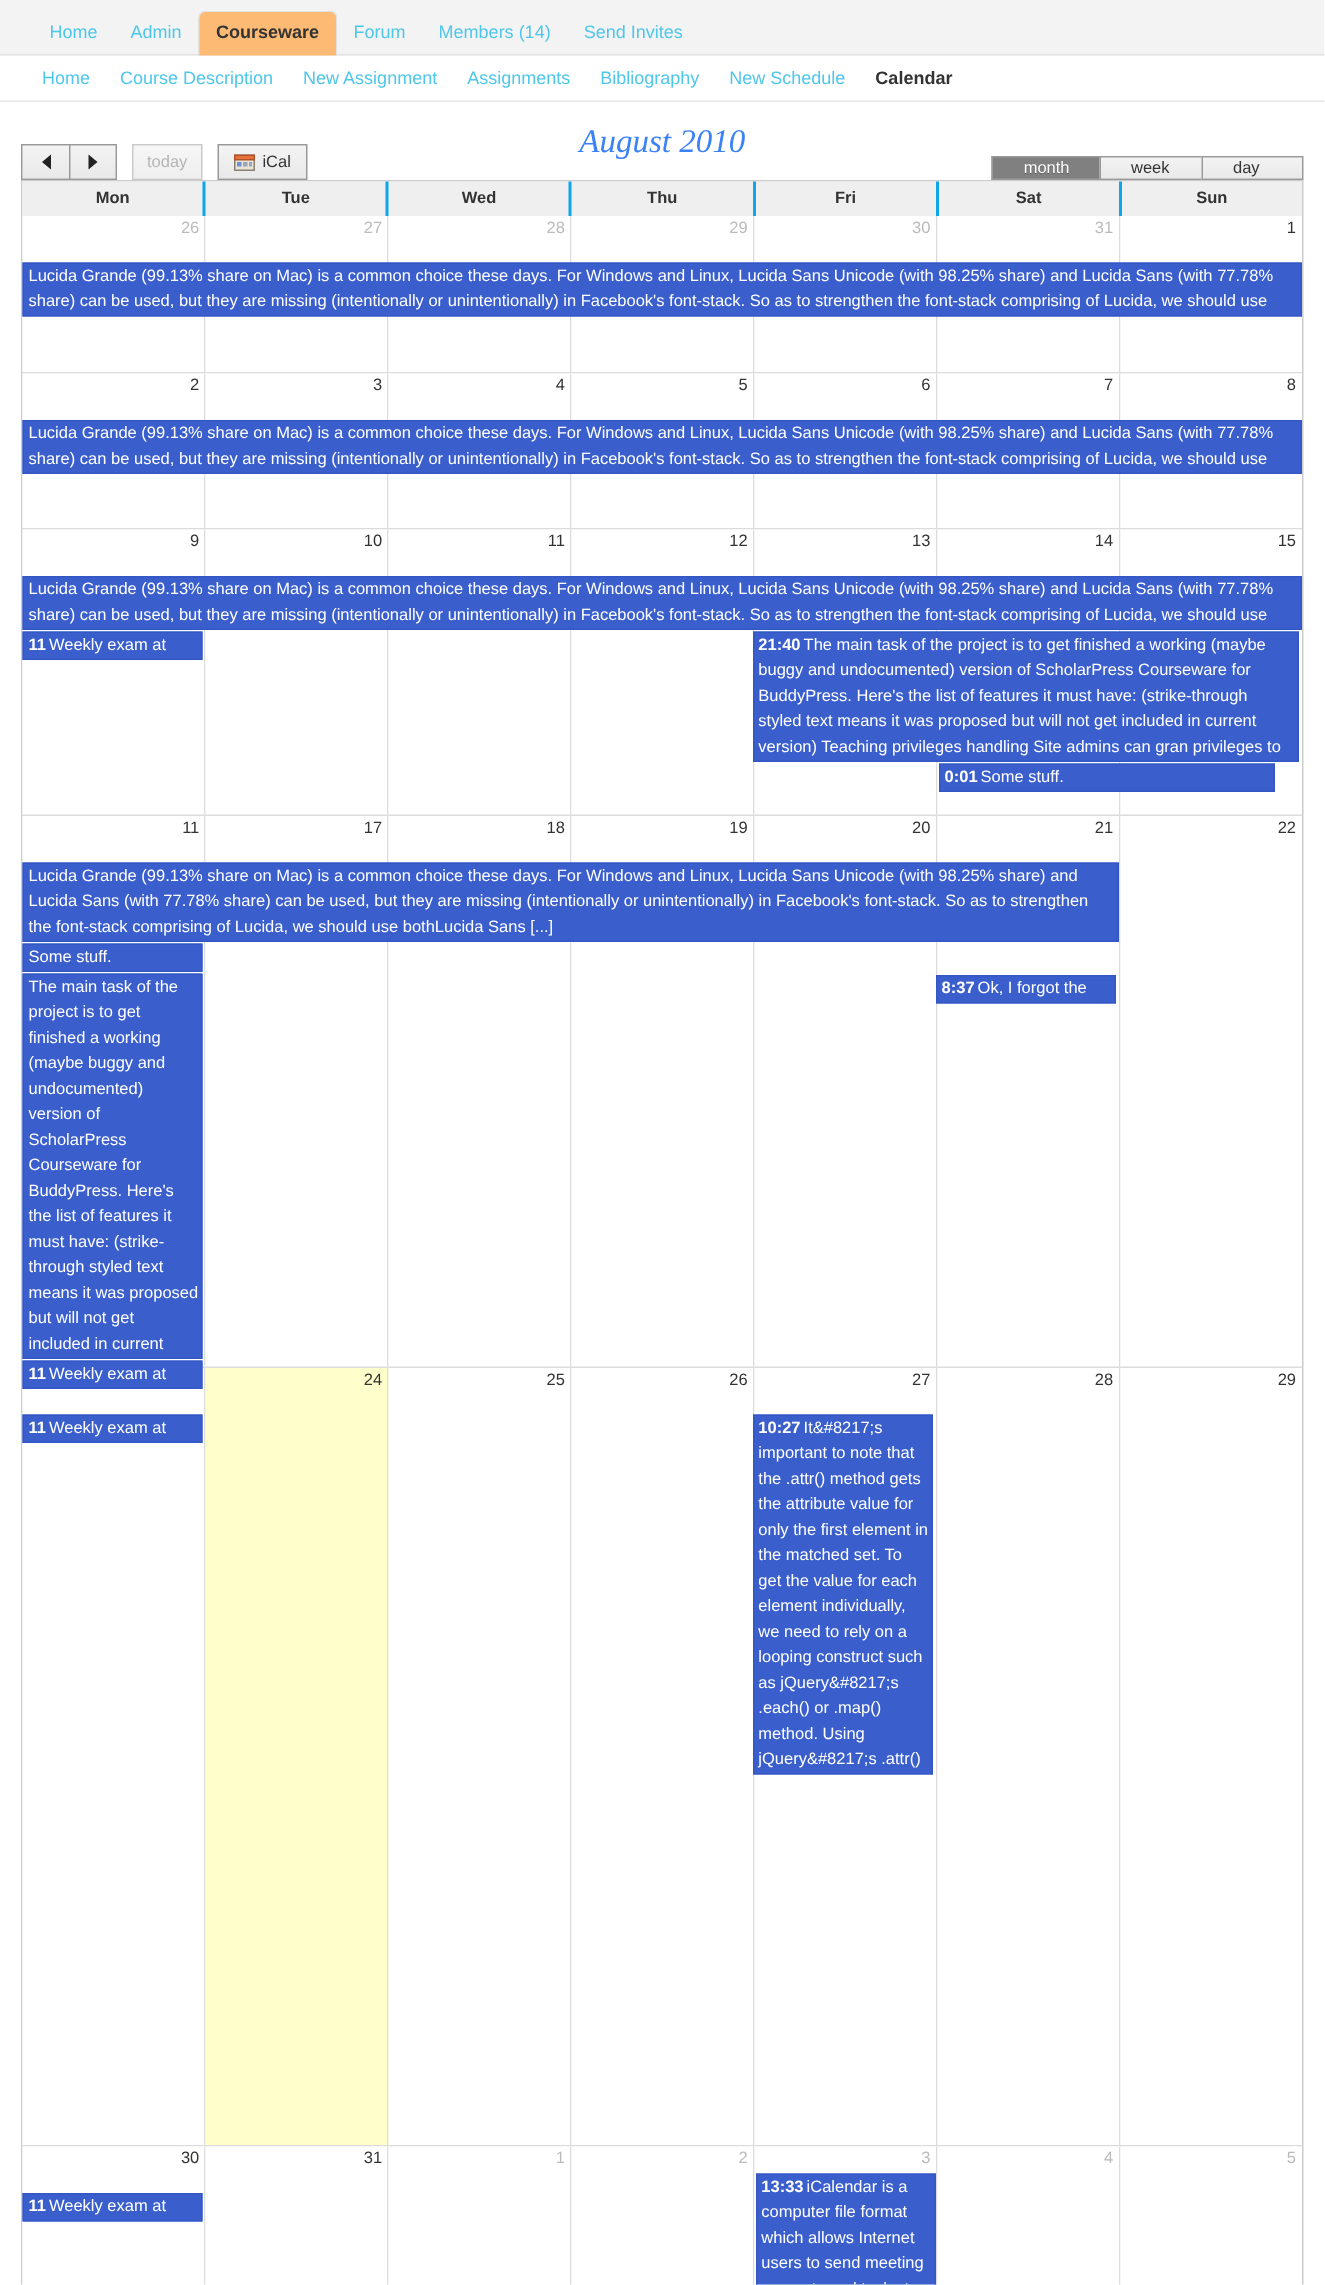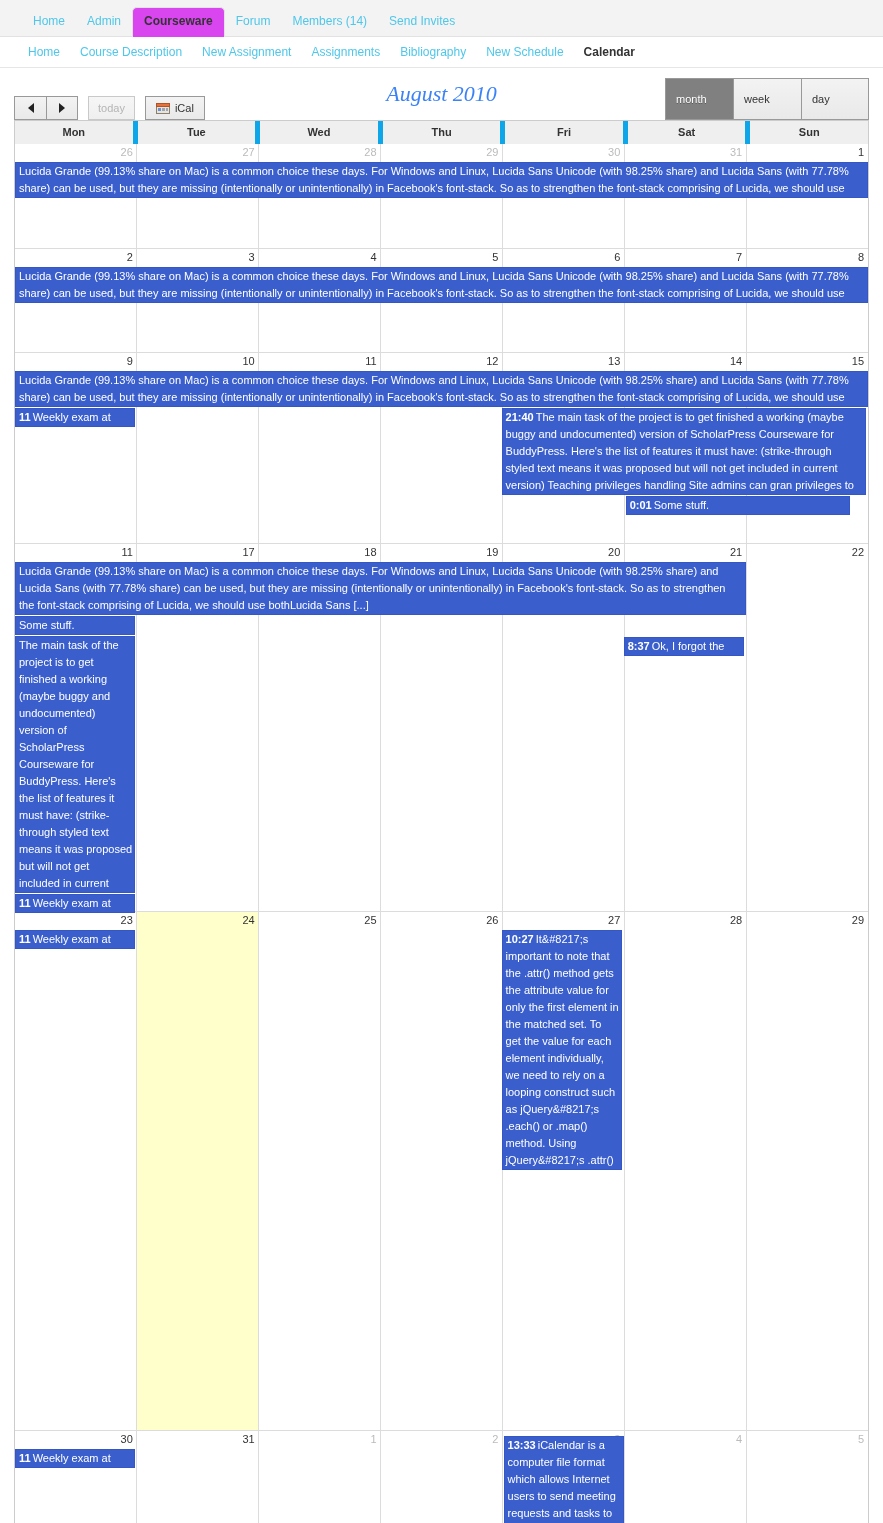--- a/index.html
+++ b/index.html
@@ -22,21 +22,21 @@
   }
   .topbar-item {
     font-size: 12px;
     color: #4ec7ea;
     padding: 6px 11px 8px 11px;
     line-height: 14px;
     cursor: pointer;
     white-space: nowrap;
   }
   .topbar-item.active {
-    background: #d946ef;
+    background: #fdba74;
     color: #333333;
     font-weight: bold;
     border-radius: 5px 5px 0 0;
     padding-bottom: 9px;
     margin-bottom: -1px;
     border: 1px solid #e2e2e2;
     border-bottom: none;
     text-align: center;
   }
 
@@ -90,48 +90,48 @@
   .ical-icon { width: 14px; height: 14px; position: relative; display: inline-block; }
 
   .fc-title {
     position: absolute; left: 0; right: 0; top: 0; bottom: 0;
     display: flex; align-items: center; justify-content: center;
     font-size: 22px; font-style: italic; color: #3b82f6;
     font-family: "Liberation Serif", serif;
     pointer-events: none;
   }
   .fc-header-right { margin-left: auto; display: flex; }
-  .fc-header-right .btn { height: 42px; padding: 0 10px; min-width: 68px; justify-content: flex-start; }
+  .fc-header-right .btn { height: 16px; padding: 0 20px; min-width: 68px; justify-content: flex-start; }
   .fc-header-right .btn.on {
     background: #808080; color: #ffffff; text-shadow: 0 1px 0 rgba(0,0,0,.3);
   }
 
   
   .fc-grid { border: 1px solid #cccccc; border-top: 1px solid #cccccc; }
   .fc-head-row { display: flex; background: #efefef; }
   .fc-head-cell {
     flex: 1 1 0; text-align: center;
     font-size: 11px; color: #333333; font-weight: bold;
     padding: 5px 0 6px 0;
-    border-right: 5px solid #0ea5e9;
+    border-right: 2px solid #0ea5e9;
   }
   .fc-head-cell:last-child { border-right: none; }
 
   .fc-week { position: relative; border-top: 1px solid #dcdcdc; }
   .fc-week:first-of-type { border-top: none; }
   .fc-bg { display: flex; position: absolute; inset: 0; }
   .fc-bg-cell { flex: 1 1 0; border-right: 1px solid #dcdcdc; background: #ffffff; }
   .fc-bg-cell:last-child { border-right: none; }
   .fc-bg-cell.today { background: #ffffcc; }
 
   .fc-numbers { display: flex; position: relative; z-index: 2; }
   .fc-num {
     flex: 1 1 0; text-align: right;
     font-size: 11px; color: #333333;
-    padding: 2px 4px 3px 0;
+    padding: 2px 4px 16px 0;
   }
   .fc-num.other { color: #bbbbbb; }
 
   .fc-events { position: relative; z-index: 3; padding-bottom: 2px; }
   .fc-row-seg { display: flex; margin-top: 1px; }
   .fc-spacer { flex-grow: 0; flex-shrink: 0; }
   .ev {
     background: #3a5fcd;
     border: 1px solid #3457c5;
     color: #ffffff;

